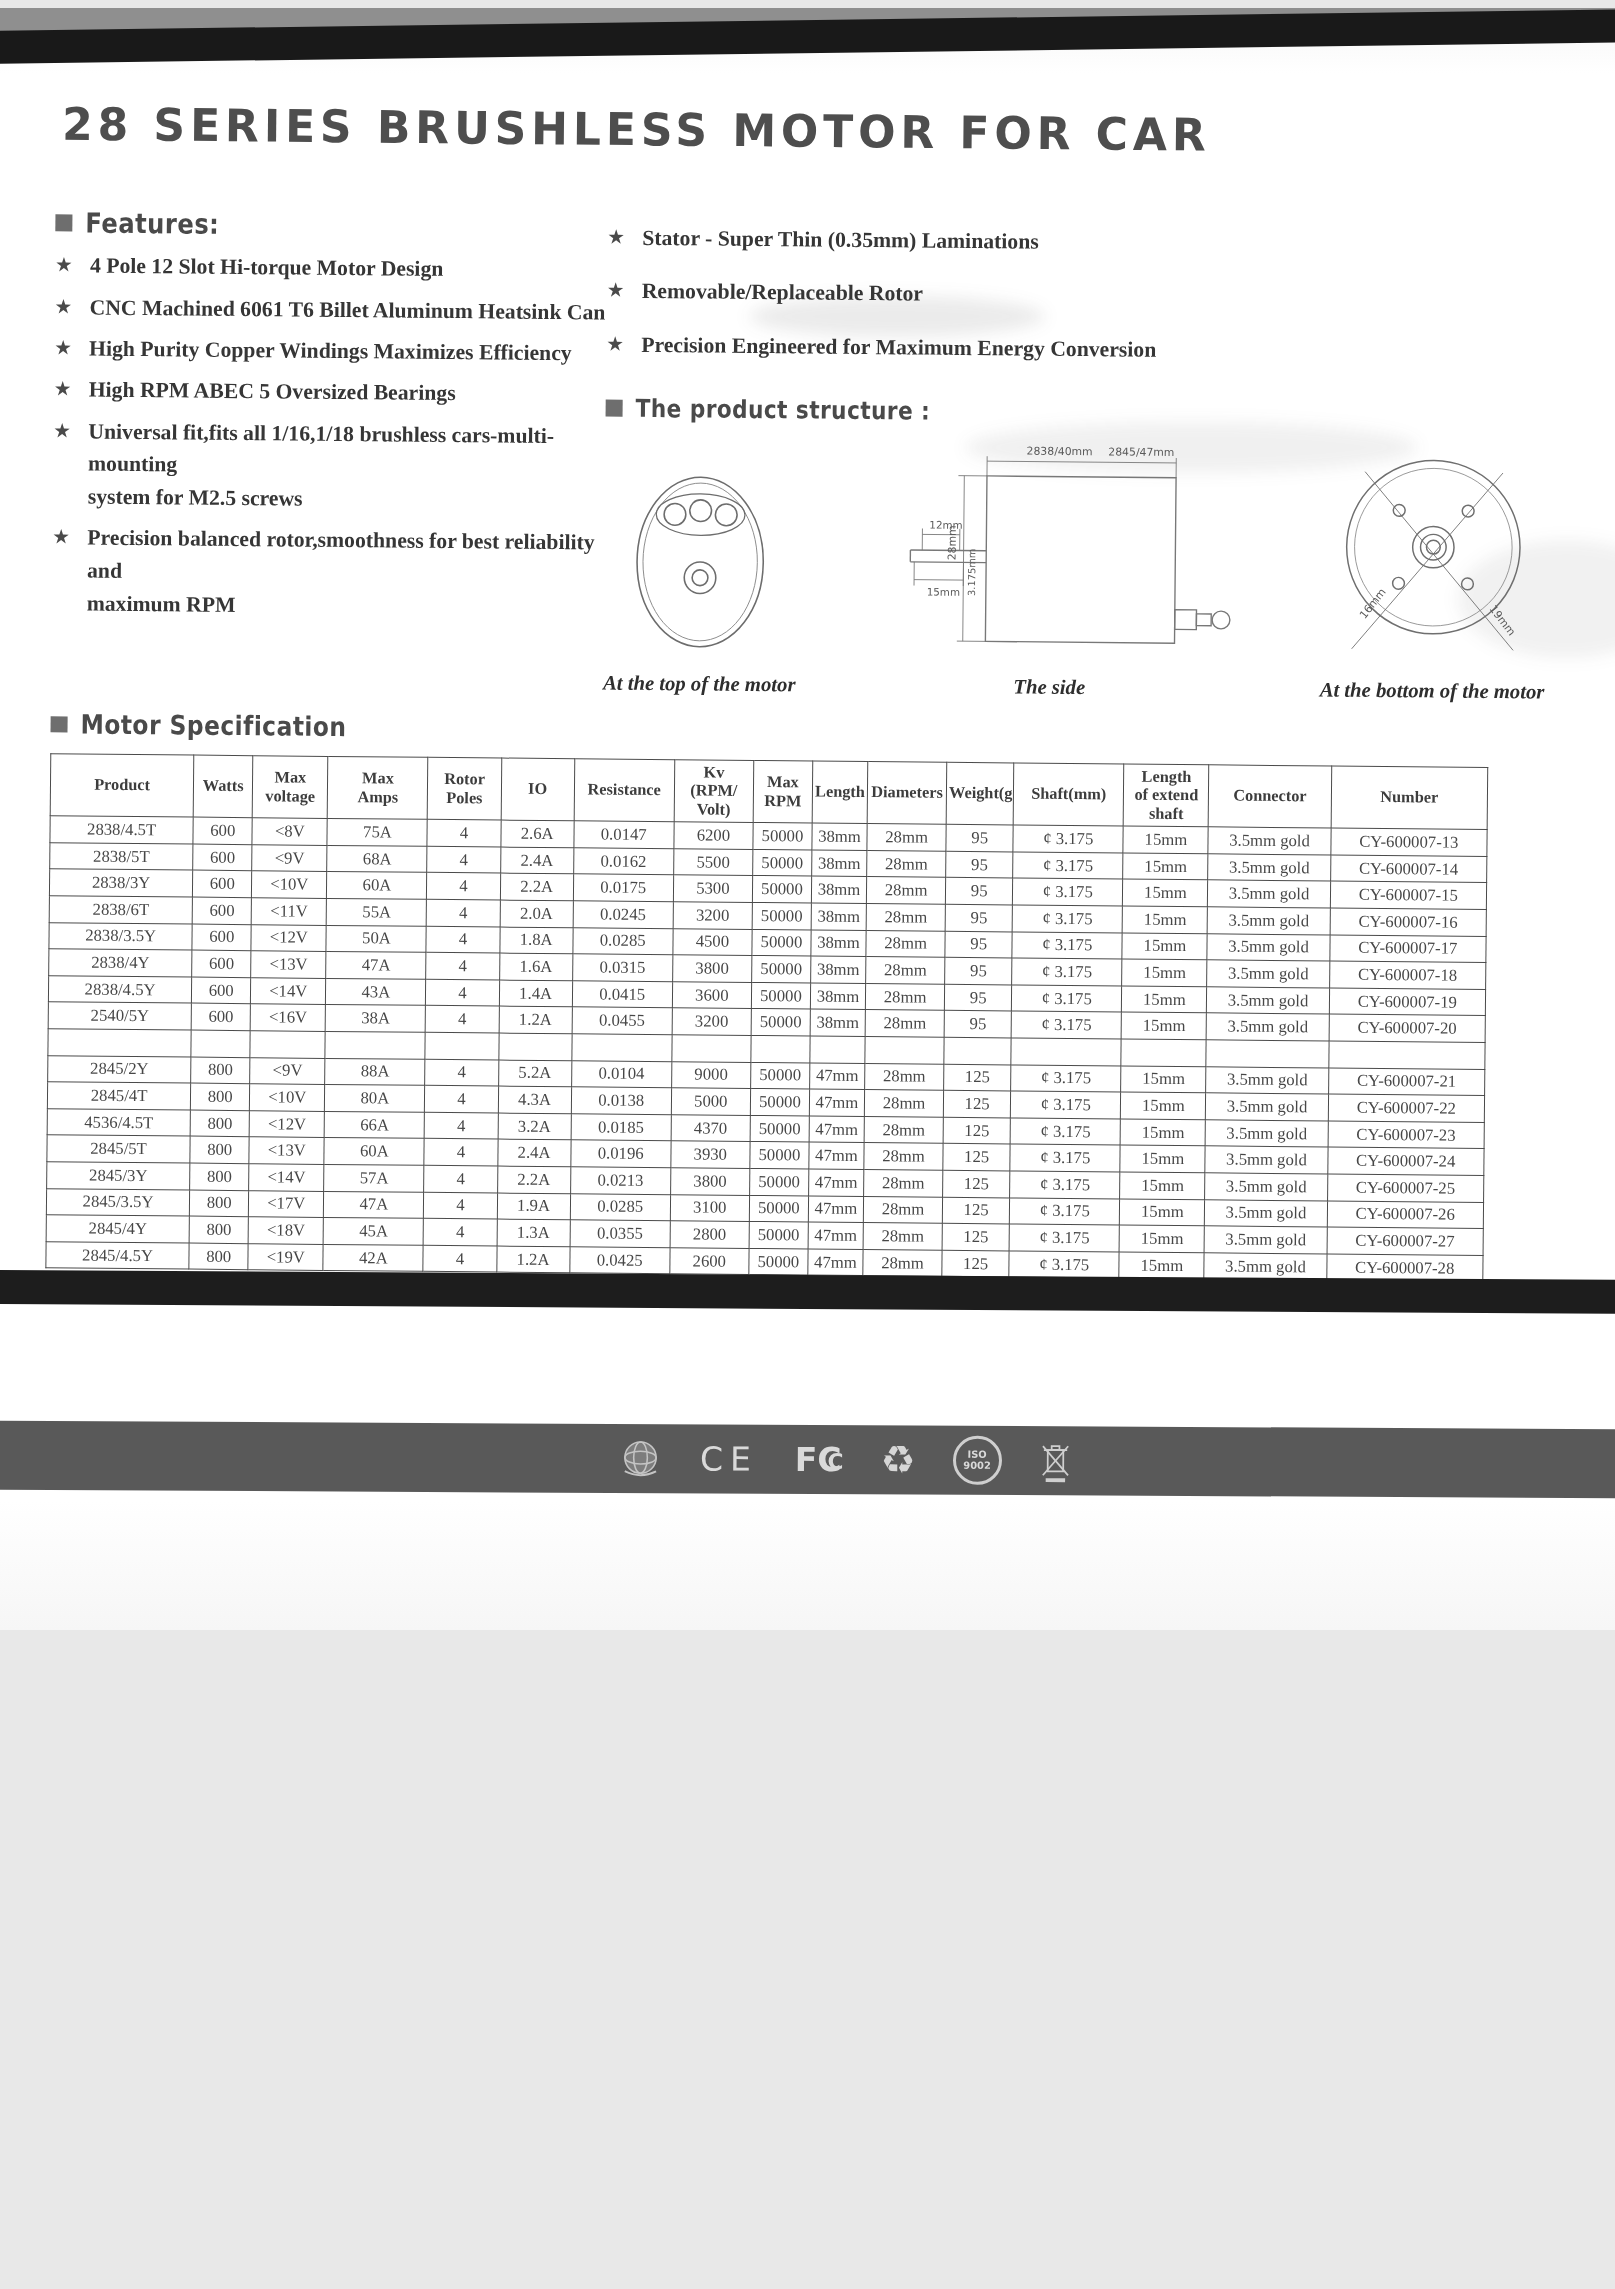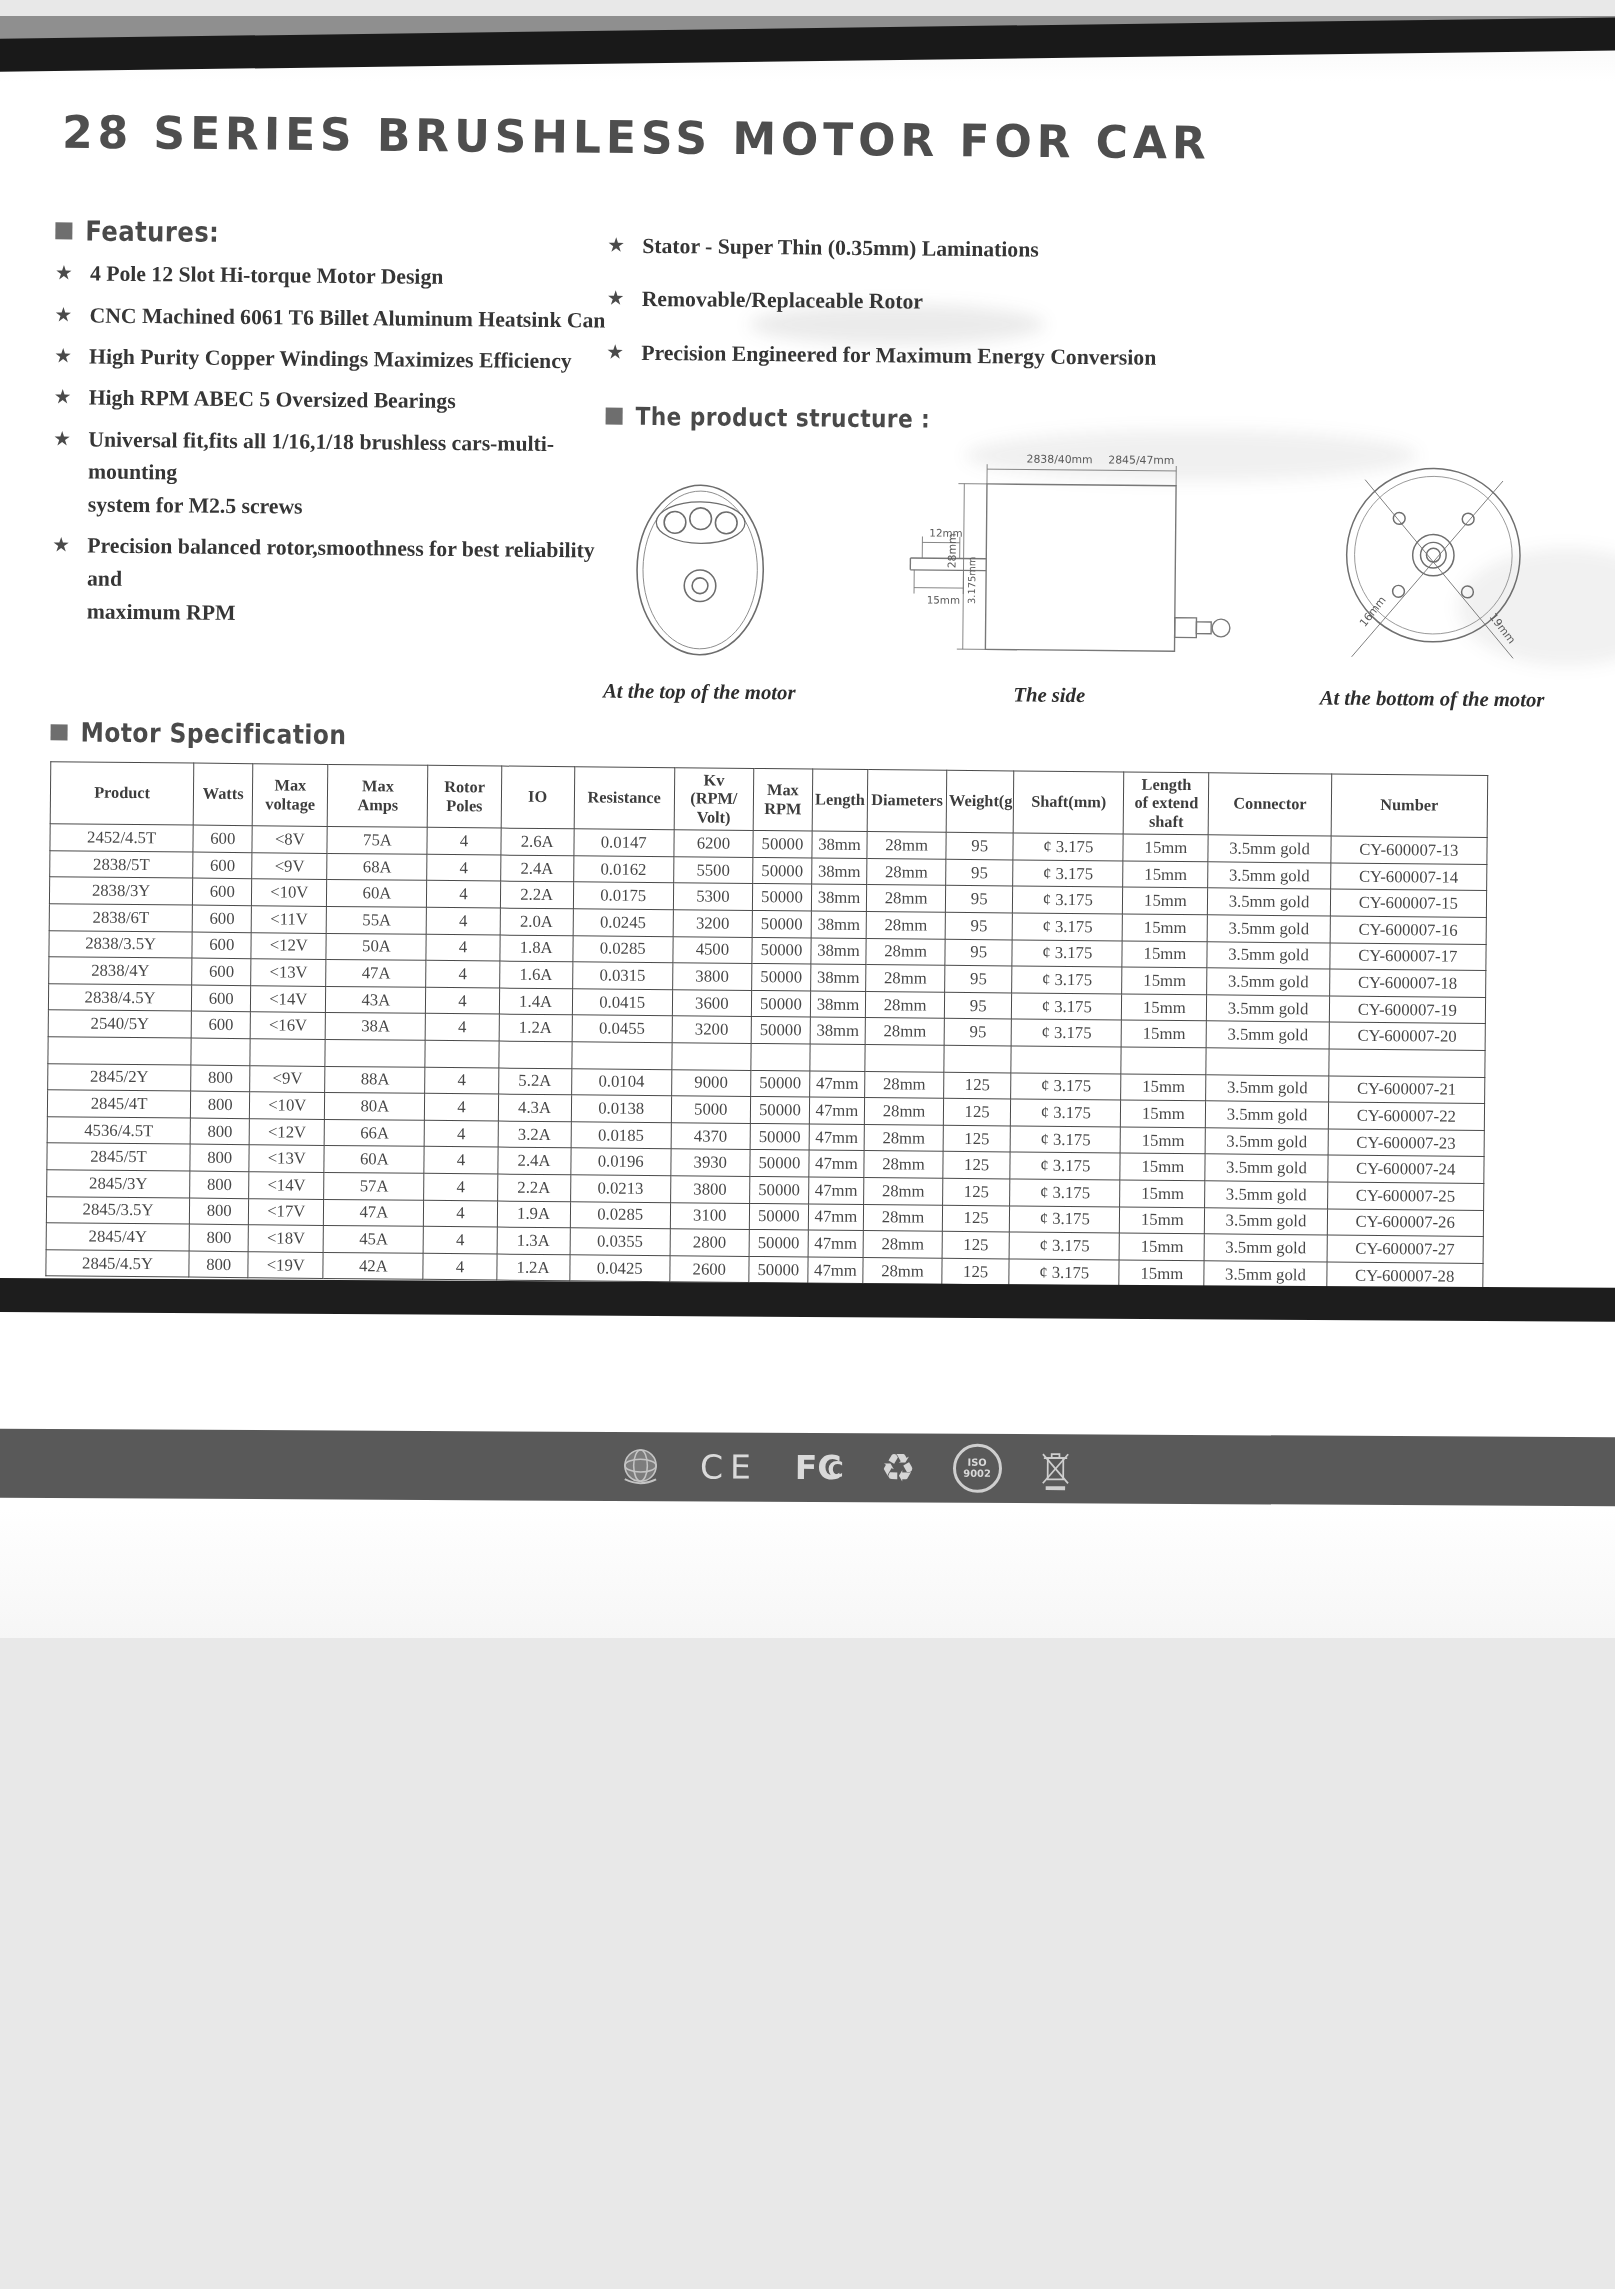--- a/index.html
+++ b/index.html
@@ -1,16 +1,16 @@
 <!DOCTYPE html>
 <html><head>
 <meta charset="utf-8">
 <style>
   html,body{margin:0;padding:0;background:#e8e8e8;}
-  .page{position:relative;width:1616px;height:1622px;margin:16px auto;overflow:hidden;
+  .page{position:relative;width:1616px;height:1622px;margin:8px auto;overflow:hidden;
         background:linear-gradient(180deg,#f5f5f5 0,#ffffff 4%,#ffffff 92%,#f6f6f6 100%);
         font-family:"Liberation Serif",serif;color:#3c3c3c;}
   
   .scan-gray-top{position:absolute;top:-9.9px;left:-9.9px;width:1655px;height:51px;background:#8f8f8f;transform:rotate(-0.7deg);}
   .bar{position:absolute;left:-11.8px;width:1659px;background:#191919;}
   .bar-top{top:11.8px;height:32.5px;transform:rotate(-0.75deg);}
   .bar-mid{top:1267px;height:34px;background:#1d1d1d;transform:rotate(0.35deg);}
   .bar-bottom{top:2249px;height:34px;transform:rotate(-0.4deg);}
   .edge-bottom{position:absolute;top:2279px;left:-11.8px;width:1659px;height:13.8px;background:#6d6d6d;transform:rotate(-0.4deg);}
   .logo-band{position:absolute;top:1417px;left:-11.8px;width:1659px;height:69px;background:#595959;transform:rotate(0.3deg);
@@ -237,21 +237,21 @@
             <th>Shaft(mm)</th>
             <th>Length
 of extend
 shaft</th>
             <th>Connector</th>
             <th>Number</th>
           </tr>
       </thead>
       <tbody id="spec-body">
           <tr>
-            <td>2452/4.5T</td>
+            <td>2838/4.5T</td>
             <td>600</td>
             <td>&lt;8V</td>
             <td>75A</td>
             <td>4</td>
             <td>2.6A</td>
             <td>0.0147</td>
             <td>6200</td>
             <td>50000</td>
             <td>38mm</td>
             <td>28mm</td>

